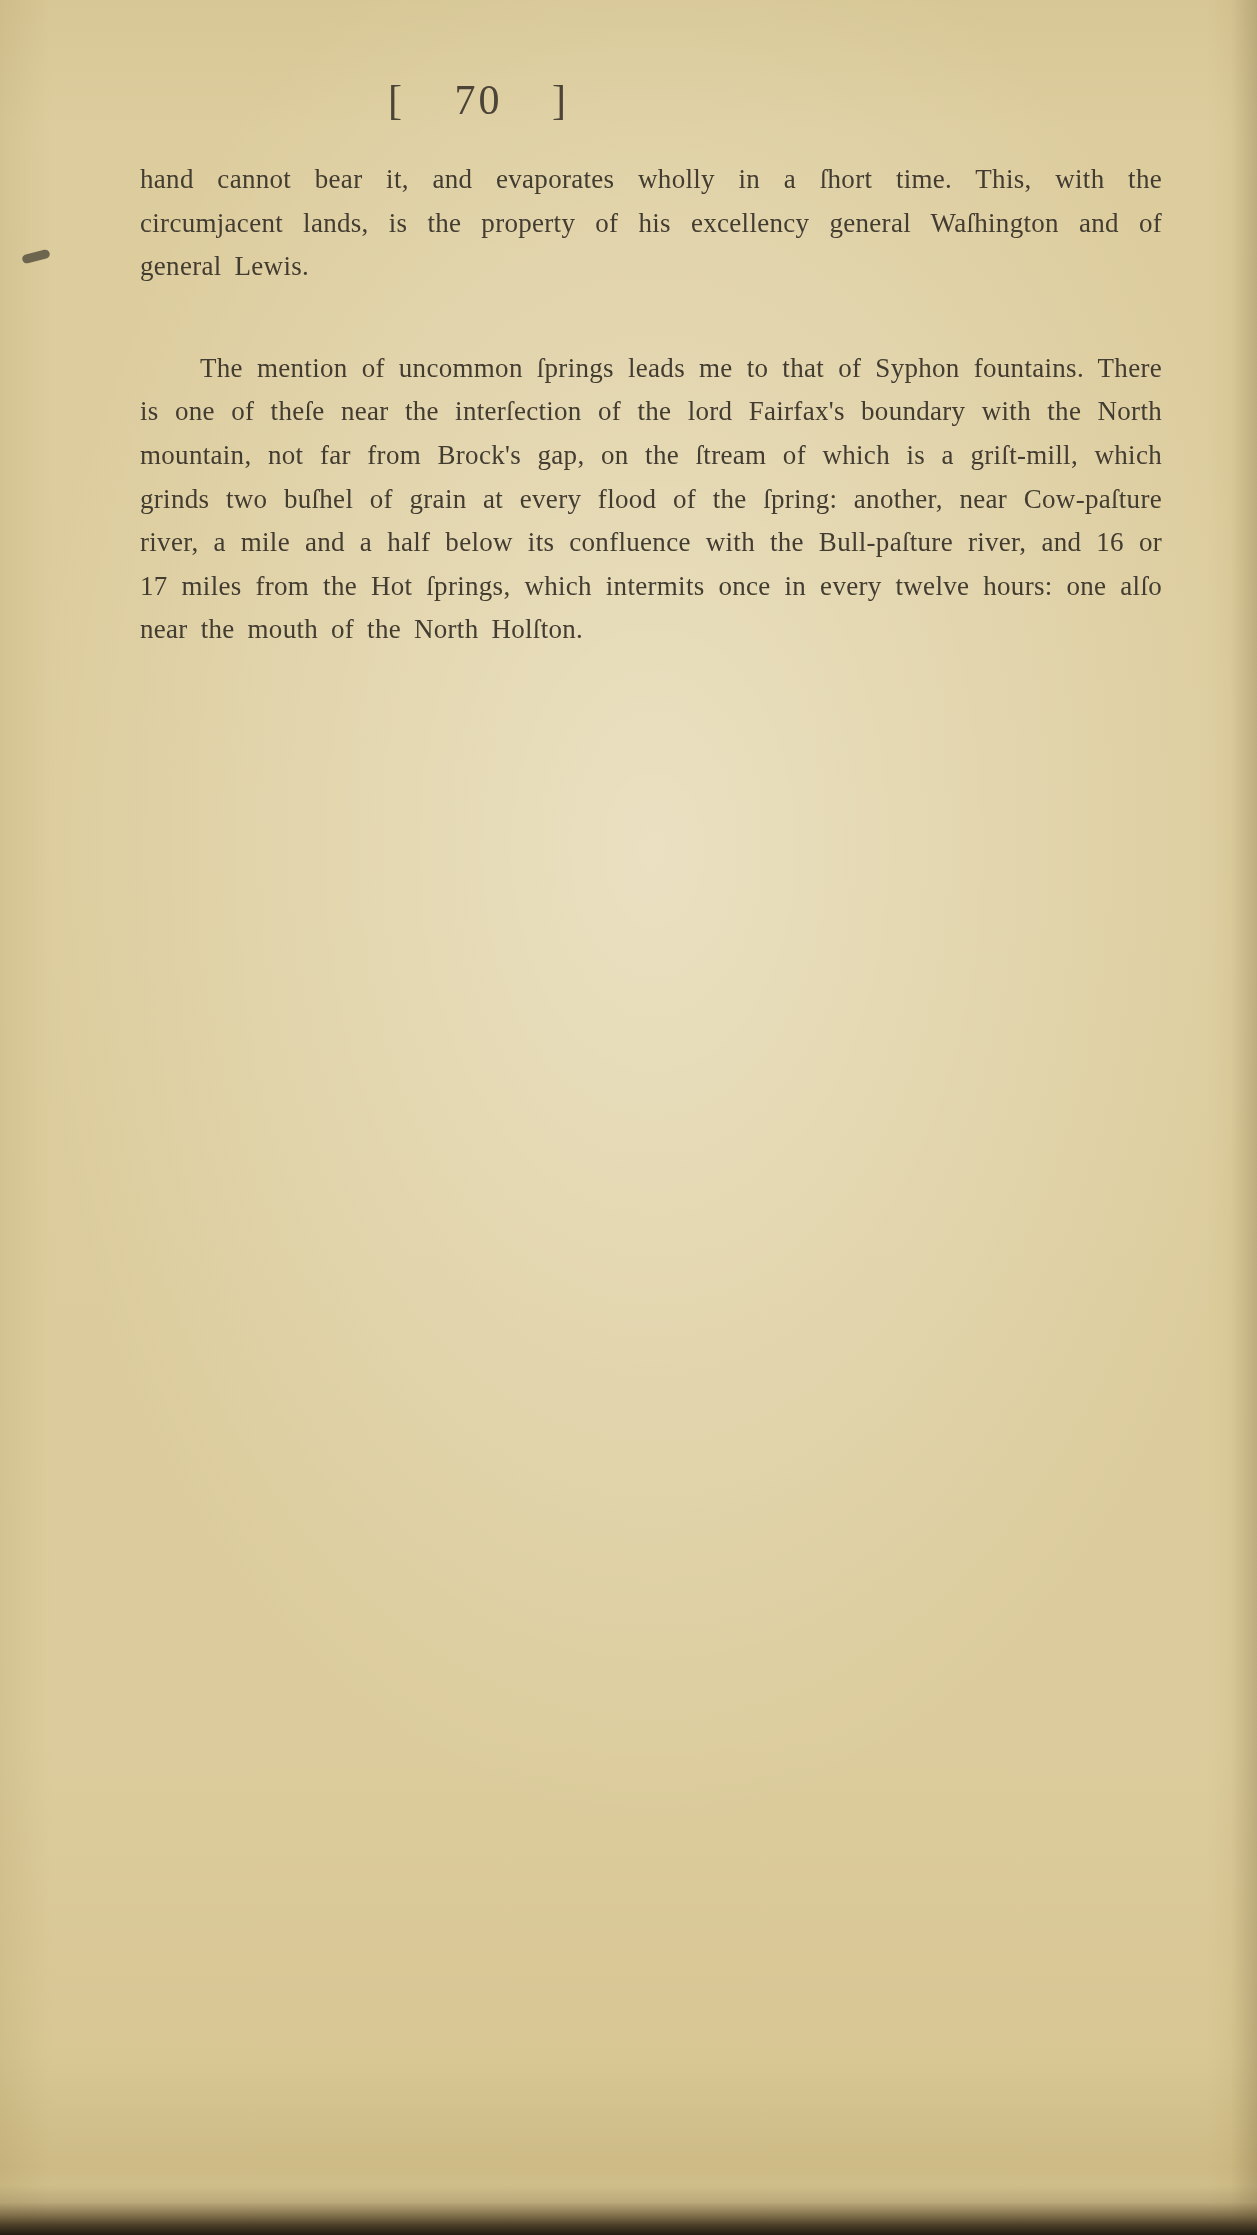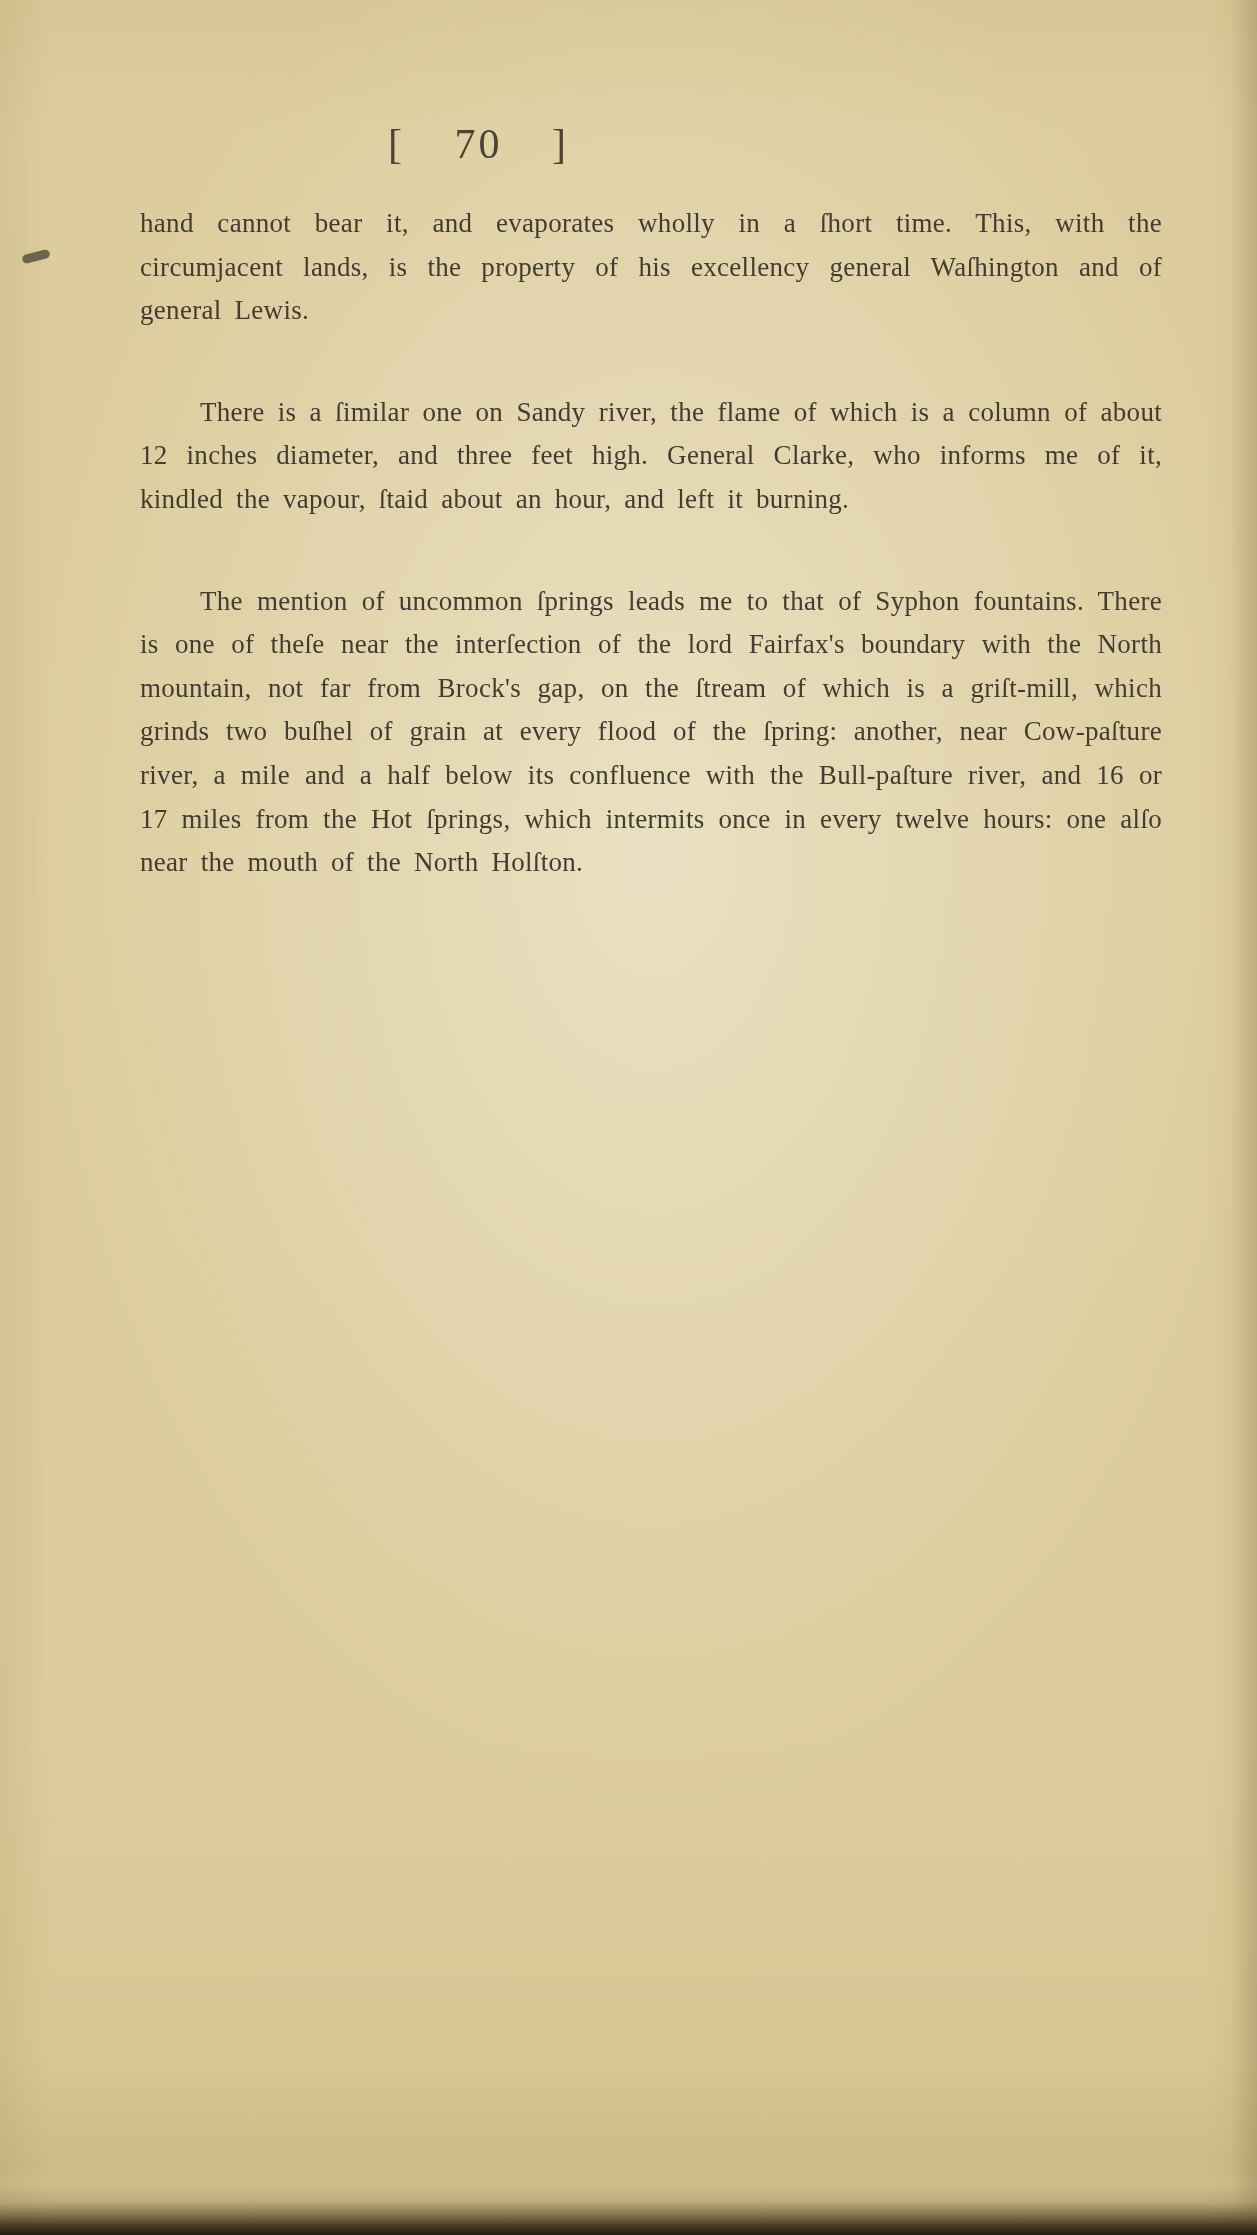--- a/index.html
+++ b/index.html
@@ -14,21 +14,21 @@
     box-sizing: border-box;
     overflow: hidden;
     background-color: #f2ecd8;
     background-image:
       radial-gradient(ellipse 900px 1400px at 52% 38%, rgba(255,255,248,0.40), rgba(255,255,248,0) 70%),
       linear-gradient(to bottom, #eee7cf 0%, #f4eedb 6%, #f3edd9 78%, #efe7cd 92%, #e3d9b9 97%, #f0e9d4 100%),
       linear-gradient(to right, #e9e2c9 0%, #f3edd9 4%, #f3edd9 96%, #e9e1c6 100%);
     background-blend-mode: normal, multiply, multiply;
     font-family: "Liberation Serif", "DejaVu Serif", serif;
     color: #423c31;
-    padding-top: 120px;
+    padding-top: 76px;
   }
   .folio {
     position: relative;
     left: -150px;
     text-align: center;
     font-size: 42px;
     letter-spacing: 3px;
     word-spacing: 36px;
     color: #4b4437;
     height: 52px;
@@ -84,20 +84,19 @@
 <body>
 
 <div class="page">
 
   <div class="edge-mark"></div>
 
   <header class="folio">[ 70 ]</header>
 
   <main class="text-block">
     <p class="para">hand cannot bear it, and evaporates wholly in a ſhort time. This, with the circumjacent lands, is the property of his excellency general Waſhington and of general Lewis.</p>
-    <p class="para indent">There is a ſimilar one on Sandy river, the flame of which is a column of about 12 inches diameter, and three feet high. General Clarke, who informs me of it, kindled the vapour, ſtaid about an hour, and left it burning.</p>
     <p class="para indent">The mention of uncommon ſprings leads me to that of Syphon fountains. There is one of theſe near the interſection of the lord Fairfax's boundary with the North mountain, not far from Brock's gap, on the ſtream of which is a griſt-mill, which grinds two buſhel of grain at every flood of the ſpring: another, near Cow-paſture river, a mile and a half below its confluence with the Bull-paſture river, and 16 or 17 miles from the Hot ſprings, which intermits once in every twelve hours: one alſo near the mouth of the North Holſton.</p>
   </main>
 
   <div class="right-shade"></div>
   <div class="bottom-edge"></div>
 
 </div>
 
 </body></html>

